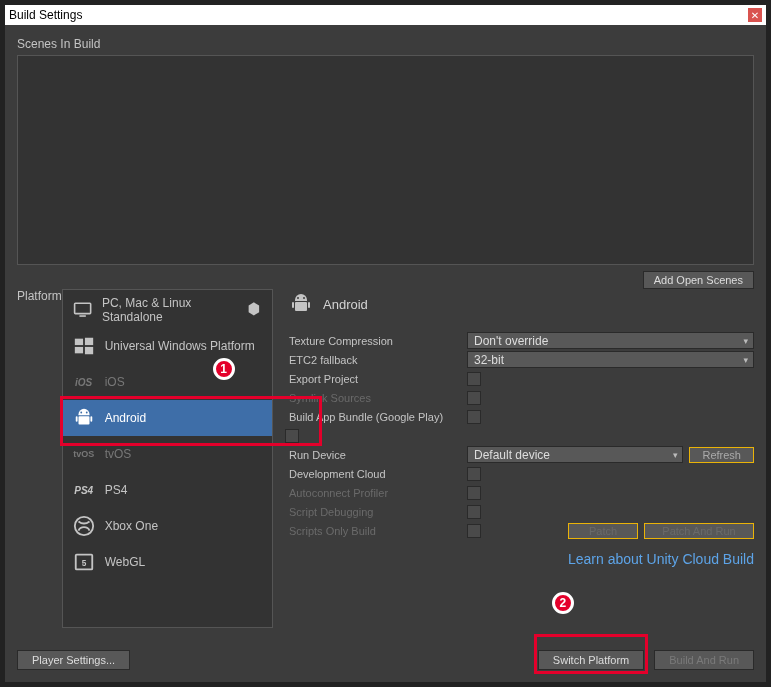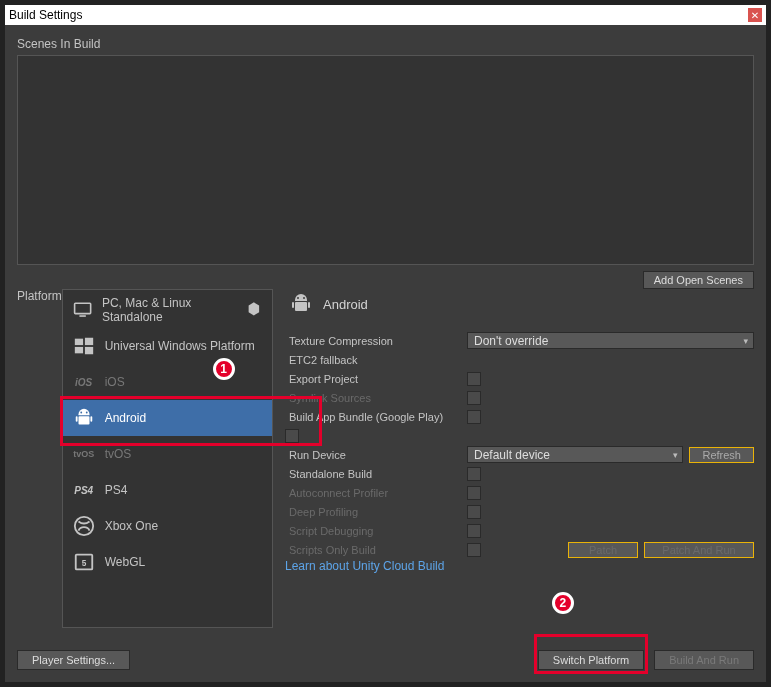--- a/index.html
+++ b/index.html
@@ -43,21 +43,21 @@
 .setting-ctrl { flex: 1; display: flex; align-items: center; gap: 6px; }
 
 .dropdown { flex: 1; background: #585858; border: 1px solid #2a2a2a; color: #ddd; font-size: 12px; padding: 1px 6px; position: relative; cursor: pointer; height: 17px; display: flex; align-items: center; }
 .dropdown::after { content: "▾"; position: absolute; right: 5px; font-size: 9px; color: #bbb; }
 
 .checkbox { width: 14px; height: 14px; background: #4a4a4a; border: 1px solid #2a2a2a; cursor: pointer; }
 
 .small-btn { background: #585858; border: 1px solid #eab308; color: #aaa; font-size: 11px; padding: 1px 12px; cursor: pointer; }
 .small-btn.disabled { color: #6a6a6a; }
 
-.cloud-link { font-size: 12px; color: #5da4e8; margin-top: 0; cursor: pointer; }
+.cloud-link { text-align: right; font-size: 14px; color: #5da4e8; margin-top: 11px; cursor: pointer; }
 
 .bottom-row { display: flex; align-items: center; margin-top: 10px; }
 .bottom-btn { background: #585858; border: 1px solid #2a2a2a; color: #ddd; font-size: 11px; padding: 3px 14px; cursor: pointer; margin-top: 12px; }
 .bottom-btn.disabled { color: #7a7a7a; }
 
 
 .marker-box1 { position: absolute; border: 3px solid #e4002b; left: -3px; top: 106px; width: 262px; height: 50px; pointer-events: none; z-index: 10; }
 .marker-box2 { position: absolute; border: 3px solid #e4002b; pointer-events: none; z-index: 10; }
 .marker-circle { position: absolute; width: 22px; height: 22px; border: 3px solid #fff; background: #e4002b; border-radius: 50%; color: #fff; font-size: 12px; font-weight: bold; display: flex; align-items: center; justify-content: center; z-index: 11; pointer-events: none; }
 </style>
@@ -184,20 +184,23 @@
         </div>
 
         <div class="setting-row">
           <div class="setting-label">Texture Compression</div>
           <div class="setting-ctrl">
               <div class="dropdown">Don't override</div>
             </div>
         </div>
         <div class="setting-row">
           <div class="setting-label">ETC2 fallback</div>
+          <div class="setting-ctrl">
+              <div class="dropdown">32-bit</div>
+            </div>
         </div>
         <div class="setting-row">
           <div class="setting-label">Export Project</div>
           <div class="setting-ctrl">
               <div class="checkbox"></div>
             </div>
         </div>
         <div class="setting-row">
           <div class="setting-label disabled">Symlink Sources</div>
           <div class="setting-ctrl">
@@ -216,33 +219,27 @@
             </div>
         </div>
         <div class="setting-row">
           <div class="setting-label">Run Device</div>
           <div class="setting-ctrl">
             <div class="dropdown">Default device</div>
             <div class="small-btn">Refresh</div>
           </div>
         </div>
         <div class="setting-row">
-          <div class="setting-label">Standalone Build</div>
+          <div class="setting-label">Development Cloud</div>
           <div class="setting-ctrl">
               <div class="checkbox"></div>
             </div>
         </div>
         <div class="setting-row">
           <div class="setting-label disabled">Autoconnect Profiler</div>
-          <div class="setting-ctrl">
-              <div class="checkbox"></div>
-            </div>
-        </div>
-        <div class="setting-row">
-          <div class="setting-label disabled">Deep Profiling</div>
           <div class="setting-ctrl">
               <div class="checkbox"></div>
             </div>
         </div>
         <div class="setting-row">
           <div class="setting-label disabled">Script Debugging</div>
           <div class="setting-ctrl">
               <div class="checkbox"></div>
             </div>
         </div>

